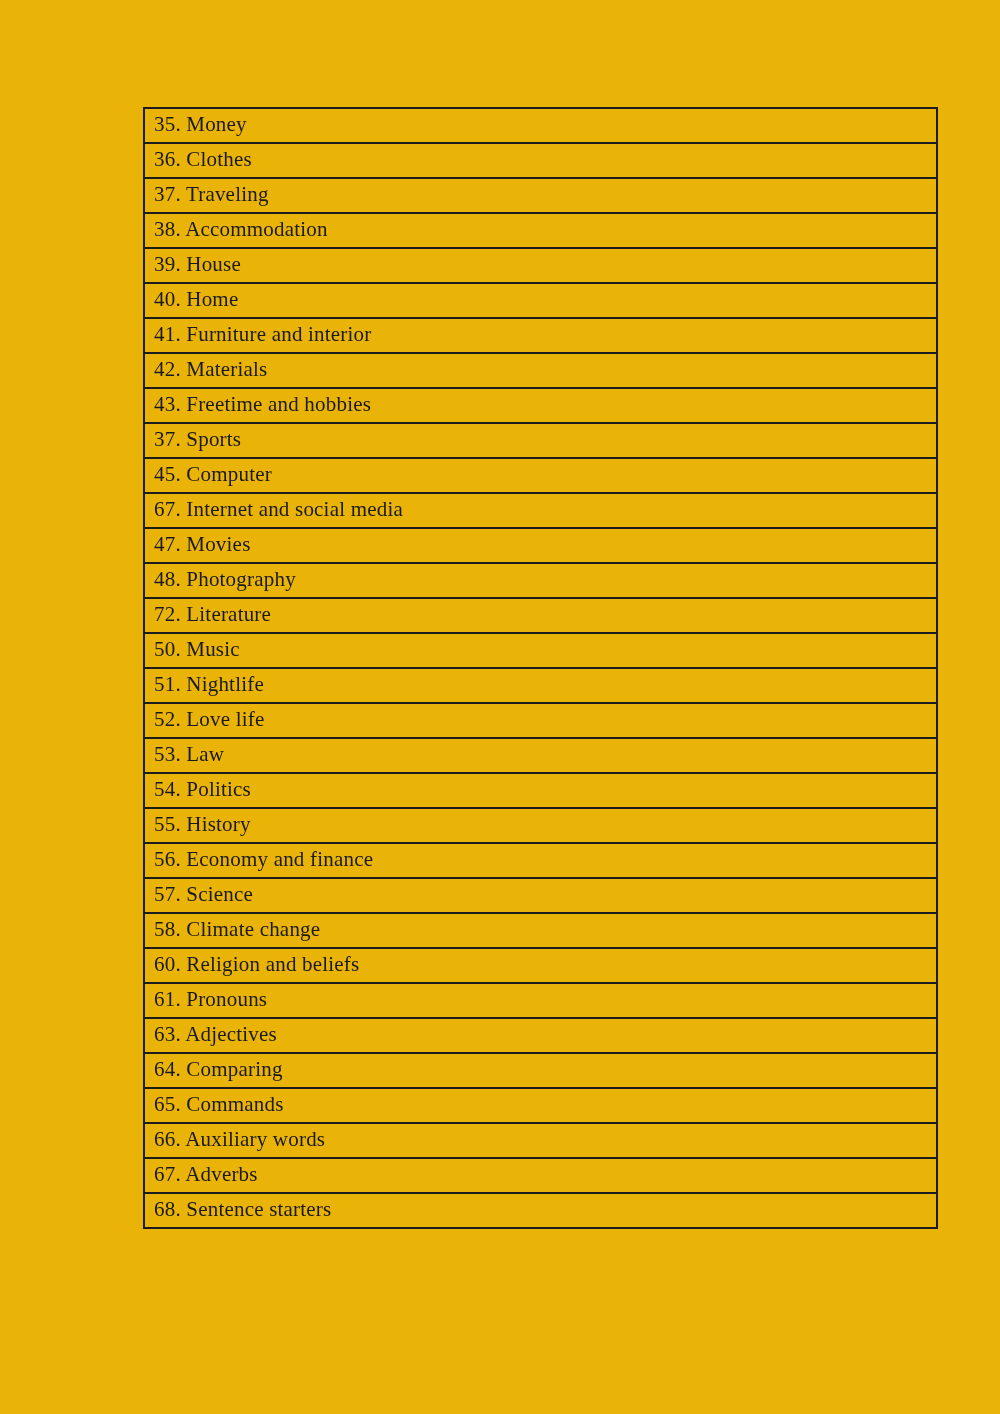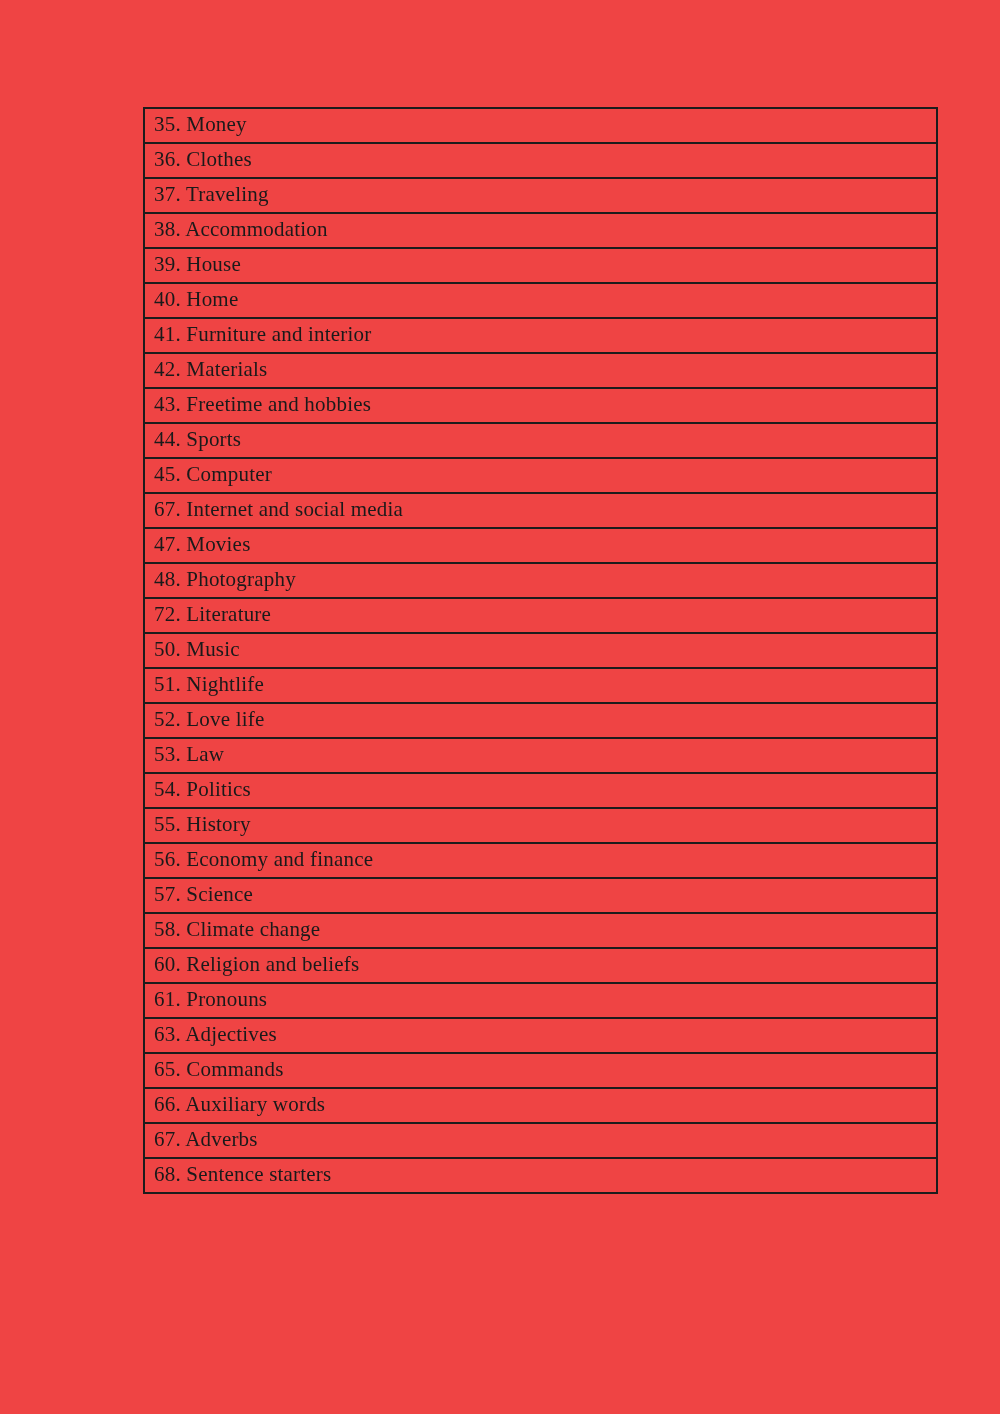--- a/index.html
+++ b/index.html
@@ -12,21 +12,21 @@
     background: #ffffff;
     position: relative;
     font-family: "Liberation Serif", "DejaVu Serif", serif;
   }
   .page {
     position: absolute;
     left: 0;
     top: 0;
     width: 1000px;
     height: 1414px;
-    background: #ef4444;
+    background: #eab308;
   }
   table.contents-table {
     position: absolute;
     left: 143px;
     top: 107px;
     width: 795px;
     border-collapse: collapse;
     table-layout: fixed;
   }
   table.contents-table td {
@@ -68,21 +68,21 @@
         <tr>
           <td>41. Furniture and interior</td>
         </tr>
         <tr>
           <td>42. Materials</td>
         </tr>
         <tr>
           <td>43. Freetime and hobbies</td>
         </tr>
         <tr>
-          <td>44. Sports</td>
+          <td>37. Sports</td>
         </tr>
         <tr>
           <td>45. Computer</td>
         </tr>
         <tr>
           <td>67. Internet and social media</td>
         </tr>
         <tr>
           <td>47. Movies</td>
         </tr>
@@ -122,20 +122,23 @@
         <tr>
           <td>60. Religion and beliefs</td>
         </tr>
         <tr>
           <td>61. Pronouns</td>
         </tr>
         <tr>
           <td>63. Adjectives</td>
         </tr>
         <tr>
+          <td>64. Comparing</td>
+        </tr>
+        <tr>
           <td>65. Commands</td>
         </tr>
         <tr>
           <td>66. Auxiliary words</td>
         </tr>
         <tr>
           <td>67. Adverbs</td>
         </tr>
         <tr>
           <td>68. Sentence starters</td>

